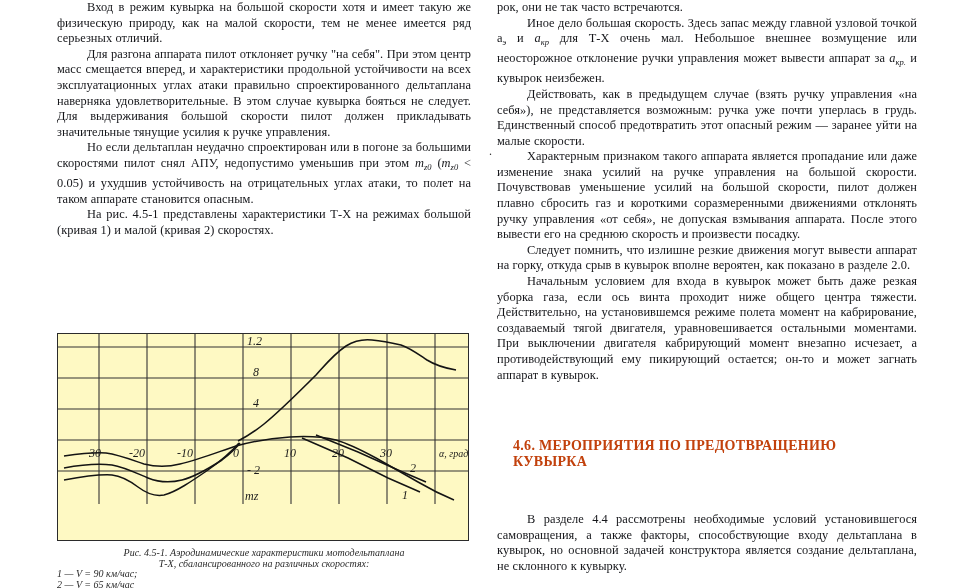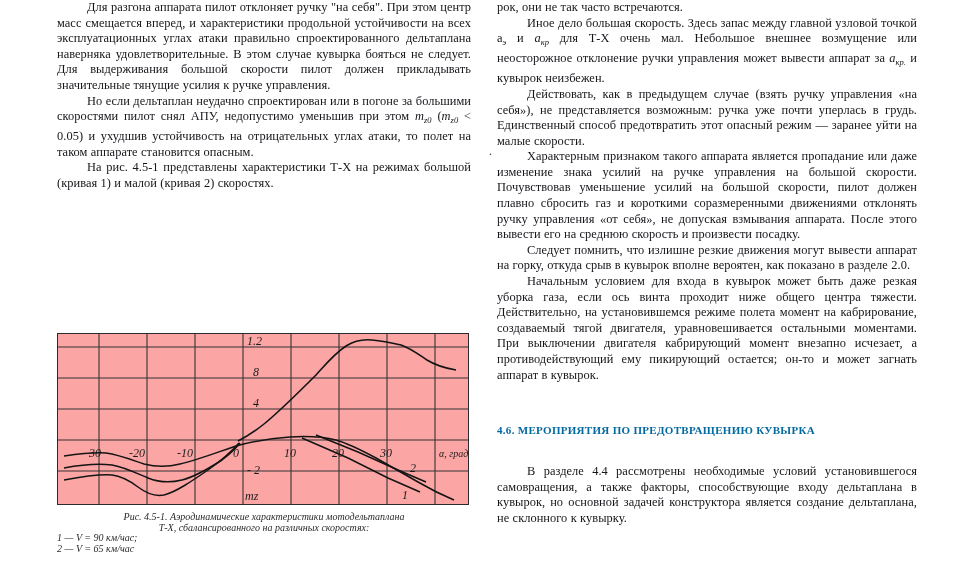--- a/index.html
+++ b/index.html
@@ -42,44 +42,44 @@
     word-spacing: 0.2px;
     color: #15161a;
   }
   p.para.noindent { text-indent: 0; }
   .sub {
     font-size: 8.5px;
     vertical-align: sub;
   }
   .ital { font-style: italic; }
   .sec-head {
-    margin: 0;
-    font-size: 11px;
+    margin: 16px;
+    font-size: 14px;
     line-height: 16px;
     letter-spacing: 0.3px;
-    color: #0369a1;
+    color: #c2410c;
     font-family: "Liberation Serif", "DejaVu Serif", serif;
   }
   .spacer-lg { height: 39px; }
   .spacer-md { height: 26px; }
 
   
   .figure {
     position: absolute;
     left: 57px;
     top: 333px;
     width: 414px;
   }
   .chart-box {
     position: relative;
     width: 412px;
-    height: 172px;
+    height: 208px;
     border: 1.3px solid #2b2b2b;
     box-sizing: border-box;
-    background: #fca5a5;
+    background: #fef9c3;
   }
   .chart-svg { display: block; }
   .axis-text {
     font-family: "Liberation Serif", "DejaVu Serif", serif;
     fill: #1b1b1b;
   }
   .caption {
     margin-top: 7px;
     font-size: 10px;
     line-height: 10.6px;
@@ -93,20 +93,21 @@
   .caption .ln3 { display: block; text-align: left; }
   .caption .ln4 { display: block; text-align: left; }
 </style>
 </head>
 <body>
 
 <div class="page">
 
   <div class="column col-left">
 
+    <p class="para">Вход в режим кувырка на большой скорости хотя и имеет такую же физическую природу, как на малой скорости, тем не менее имеется ряд серьезных отличий.</p>
 
     <p class="para">Для разгона аппарата пилот отклоняет ручку "на себя". При этом центр масс смещается вперед, и характеристики продольной устойчивости на всех эксплуатационных углах атаки правильно спроектированного дельтаплана наверняка удовлетворительные. В этом случае кувырка бояться не следует. Для выдерживания большой скорости пилот должен прикладывать значительные тянущие усилия к ручке управления.</p>
 
     <p class="para"><span>Но если дельтаплан неудачно спроектирован или в погоне за большими скоростями пилот снял АПУ, недопустимо уменьшив при этом </span><span class="ital">m</span><span class="sub ital">z0</span><span> (</span><span class="ital">m</span><span class="sub ital">z0</span><span> &lt; 0.05) и ухудшив устойчивость на отрицательных углах атаки, то полет на таком аппарате становится опасным.</span></p>
 
     <p class="para">На рис. 4.5-1 представлены характеристики Т-Х на режимах большой (кривая 1) и малой (кривая 2) скоростях.</p>
 
   </div>
 
   <div class="figure">

